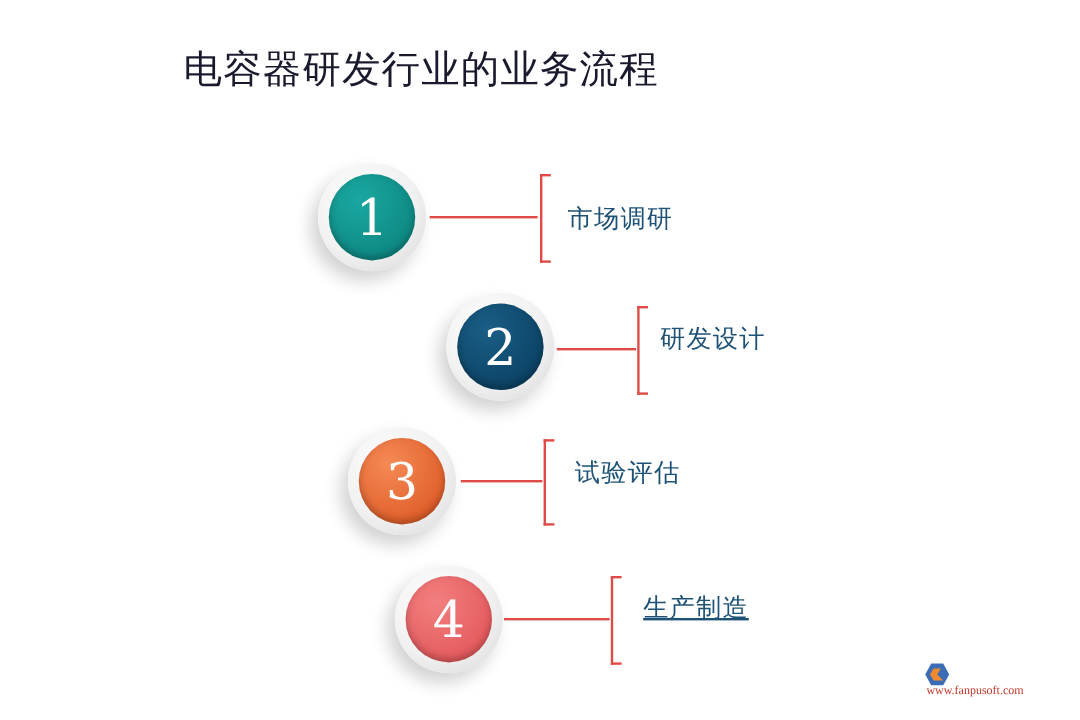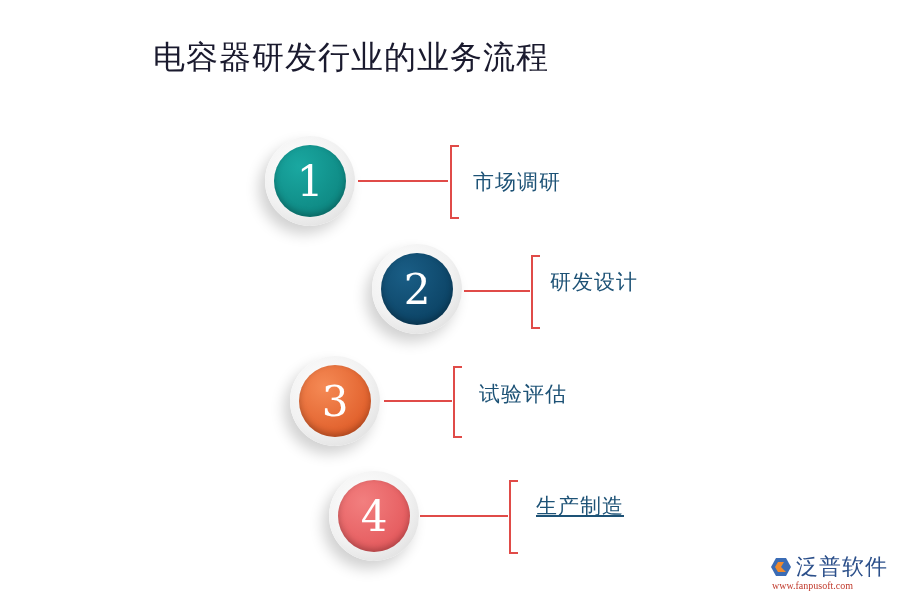--- a/index.html
+++ b/index.html
@@ -65,16 +65,15 @@
 </div>
 
 <div class="logo">
   <div class="logo-row">
     <div class="logo-mark">
       <svg width="22" height="20" viewBox="0 0 22 20">
         <polygon points="6,1 16,1 21,10 16,19 6,19 1,10" fill="#3b6cb5"></polygon>
         <polygon points="8,5 14,5 11,10 16,15 8,15 5,10" fill="#f08a2c"></polygon>
       </svg>
     </div>
-    <span class="logo-cn">泛普软件</span>
   </div>
   <div class="logo-url">www.fanpusoft.com</div>
 </div>
 
 </body></html>

